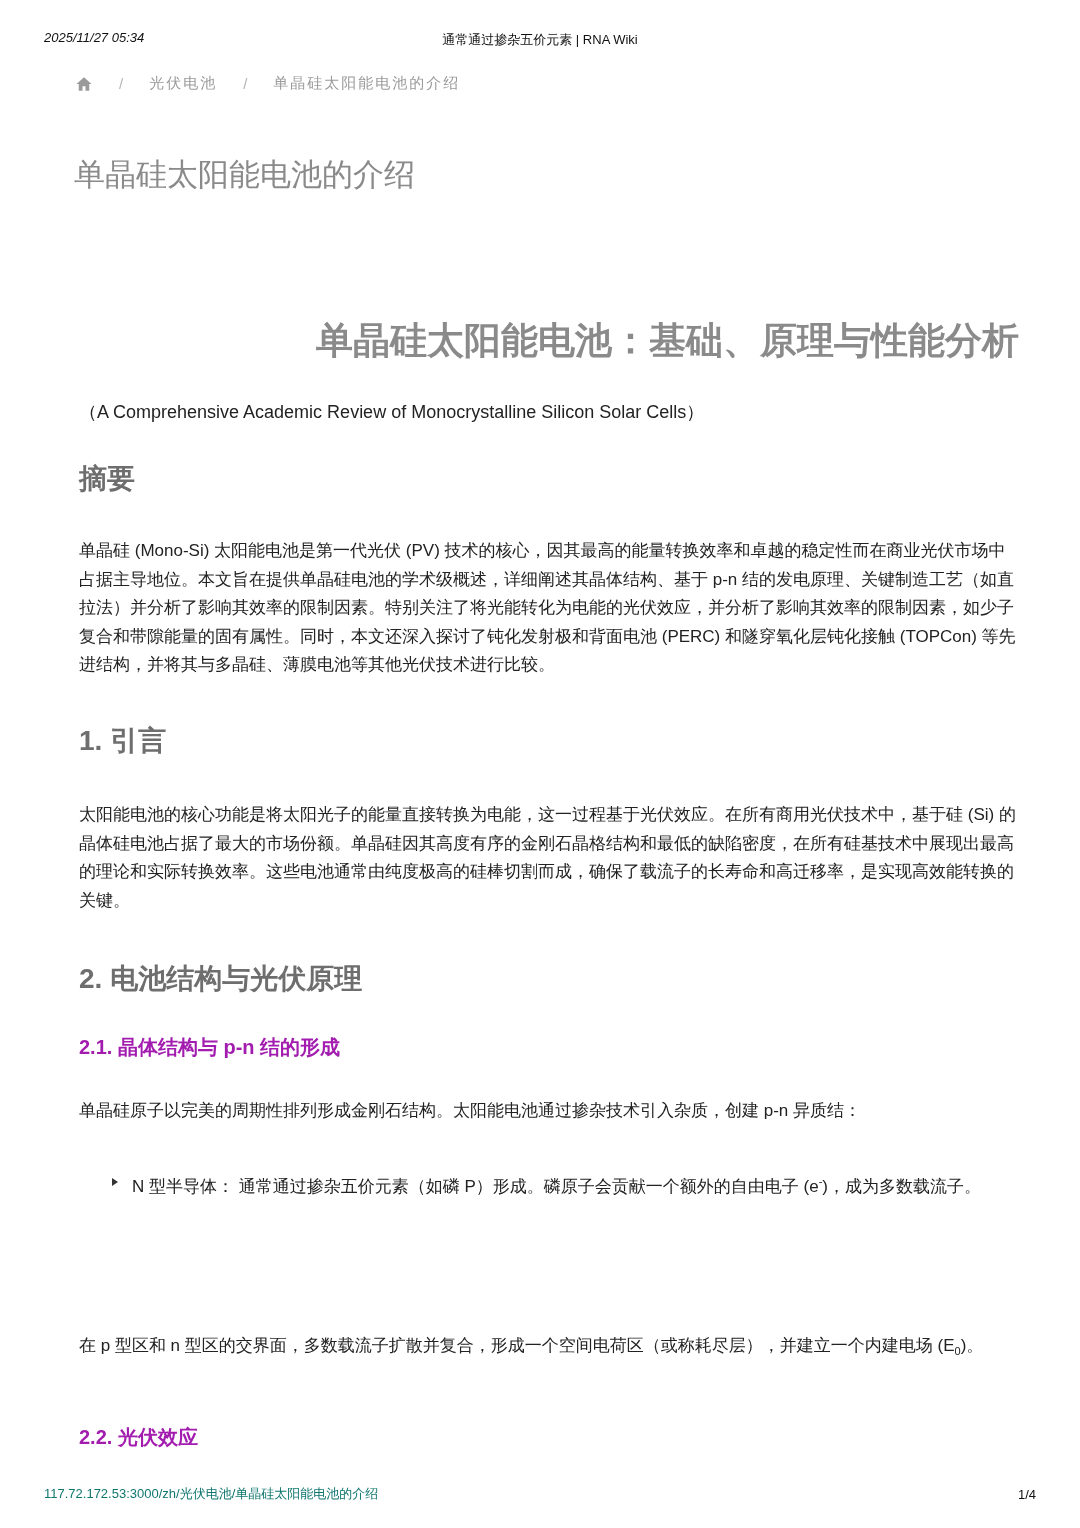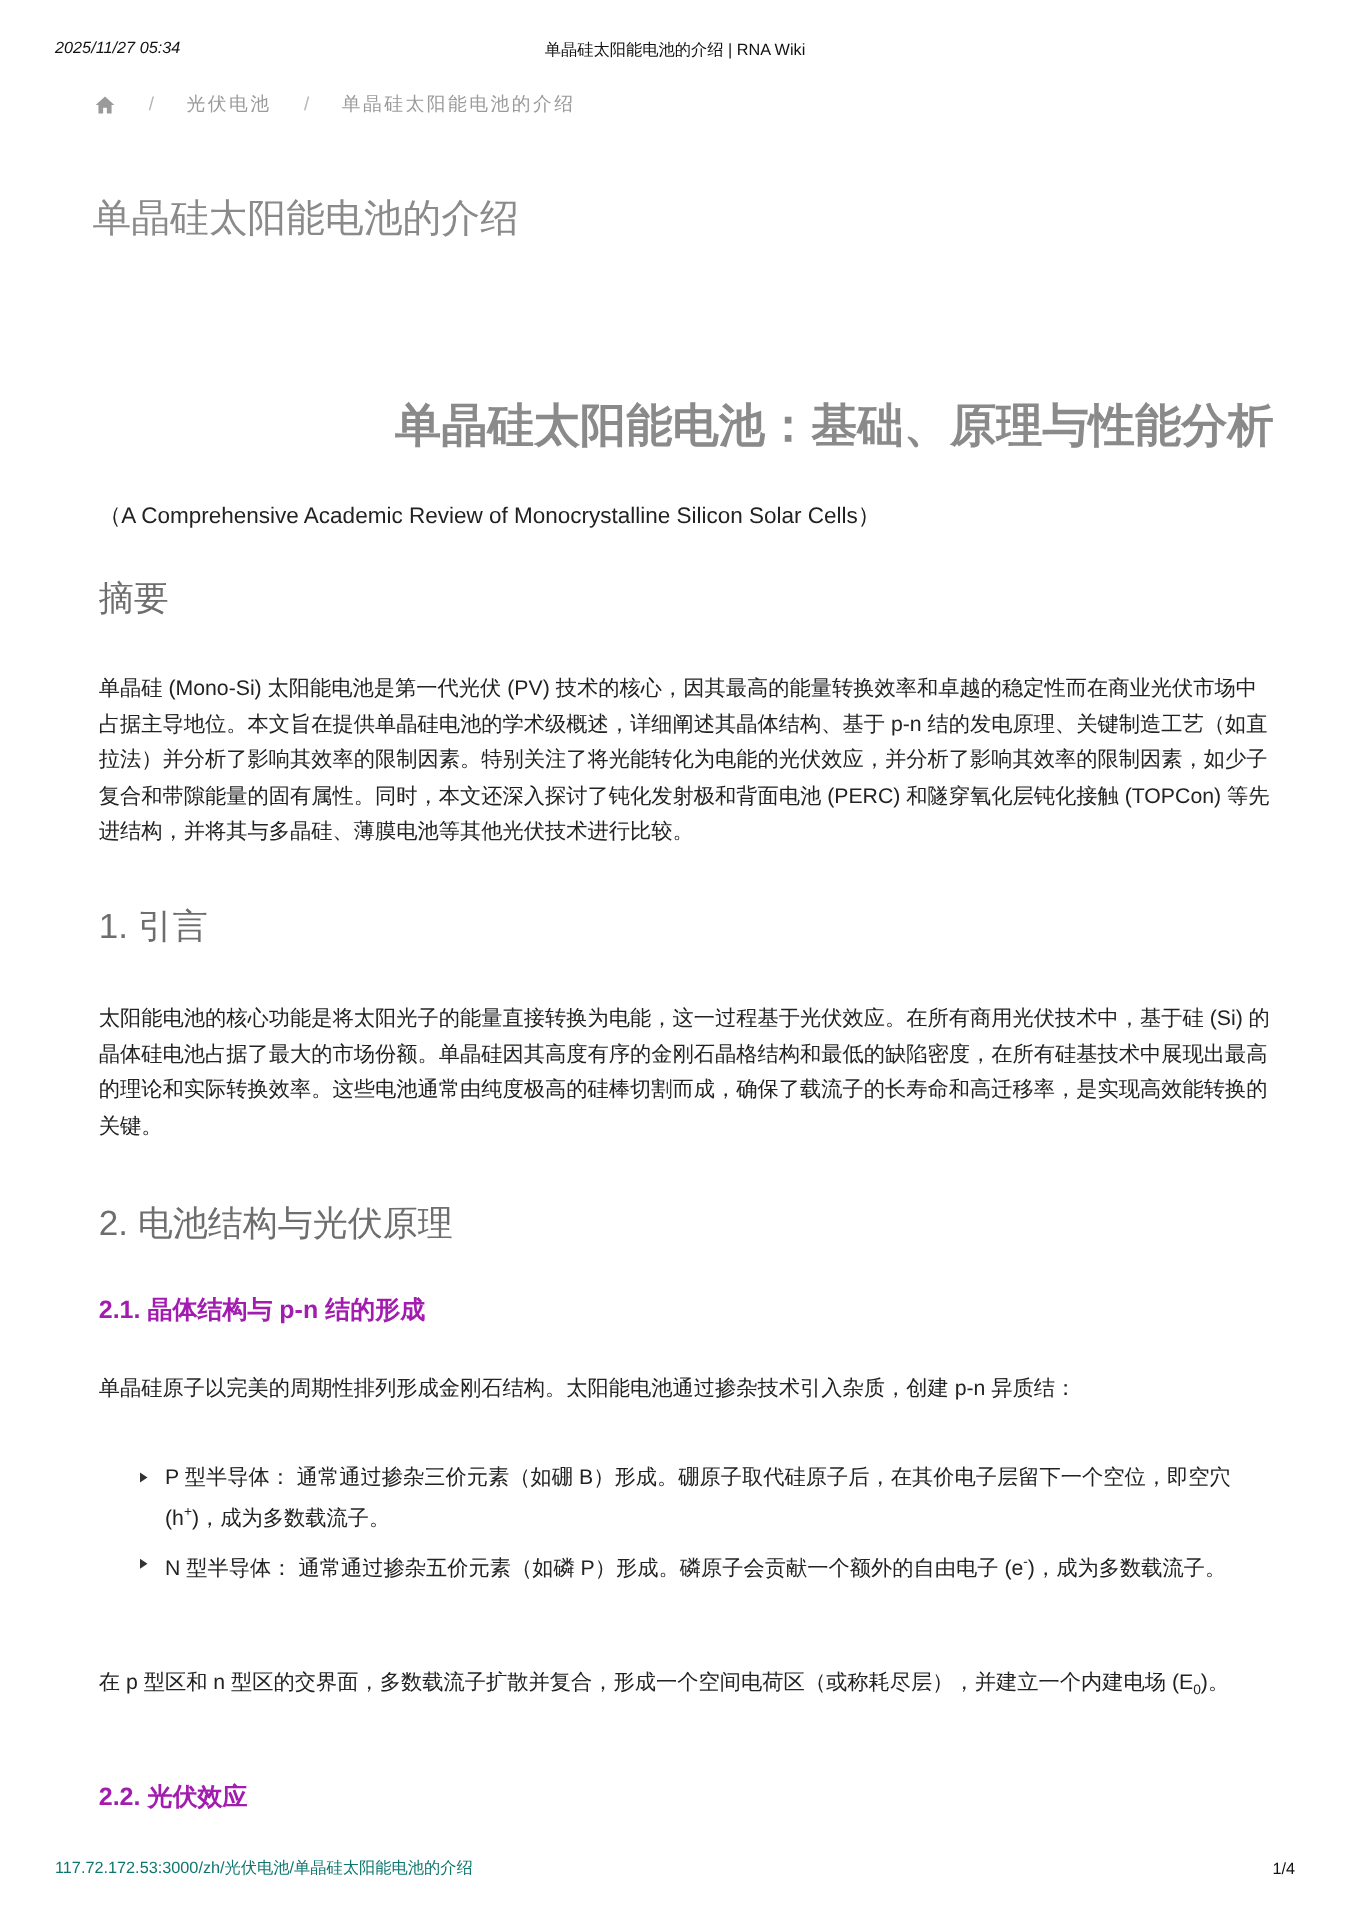--- a/index.html
+++ b/index.html
@@ -98,21 +98,21 @@
     width: 940px;
     top: 400px;
     text-align: left;
     font-size: 18px;
     color: #222;
   }
   .h2 {
     position: absolute;
     left: 0;
     font-size: 28px;
-    font-weight: normal;
+    font-weight: bold;
     color: #6e6e6e;
     margin: 0;
   }
   .h3 {
     position: absolute;
     left: 0;
     font-size: 20px;
     font-weight: bold;
     color: #a21caf;
     margin: 0;
@@ -153,21 +153,21 @@
     border-top: 4px solid transparent;
     border-bottom: 4px solid transparent;
     border-left: 6px solid #333;
   }
   sup, sub { font-size: 11px; }
 </style>
 </head>
 <body>
 
 <div class="print-header-left">2025/11/27 05:34</div>
-<div class="print-header-center">单晶硅太阳能电池的介绍 | RNA Wiki</div>
+<div class="print-header-center">通常通过掺杂五价元素 | RNA Wiki</div>
 
 <nav class="breadcrumb">
   <span class="home">
     <svg viewBox="0 0 24 24" width="18" height="18">
         <path d="M12 3 L2 12 H5 V21 H10 V15 H14 V21 H19 V12 H22 Z" fill="#9a9a9a"></path>
       </svg>
   </span>
   <span class="sep">/</span>
   <a>光伏电池</a>
   <span class="sep">/</span>
@@ -191,22 +191,18 @@
   <p class="para" style="top:1097px;">单晶硅原子以完美的周期性排列形成金刚石结构。太阳能电池通过掺杂技术引入杂质，创建 p-n 异质结：</p>
 
   <p class="para" style="top:1332px;"><span>在 p 型区和 n 型区的交界面，多数载流子扩散并复合，形成一个空间电荷区（或称耗尽层），并建立一个内建电场 (E</span><sub>0</sub><span>)。</span></p>
 
   <h3 class="h3" style="top:1424px;">2.2. 光伏效应</h3>
 </main>
 
 <ul class="bullets" style="left:112px;">
   <li>
     <span class="tri"></span>
-    <span>P 型半导体：</span><span> 通常通过掺杂三价元素（如硼 B）形成。硼原子取代硅原子后，在其价电子层留下一个空位，即空穴 (h</span><sup>+</sup><span>)，成为多数载流子。</span>
-  </li>
-  <li>
-    <span class="tri"></span>
     <span>N 型半导体：</span><span> 通常通过掺杂五价元素（如磷 P）形成。磷原子会贡献一个额外的自由电子 (e</span><sup>-</sup><span>)，成为多数载流子。</span>
   </li>
 </ul>
 
 <div class="print-footer-left">117.72.172.53:3000/zh/光伏电池/单晶硅太阳能电池的介绍</div>
 <div class="print-footer-right">1/4</div>
 
 </body></html>

